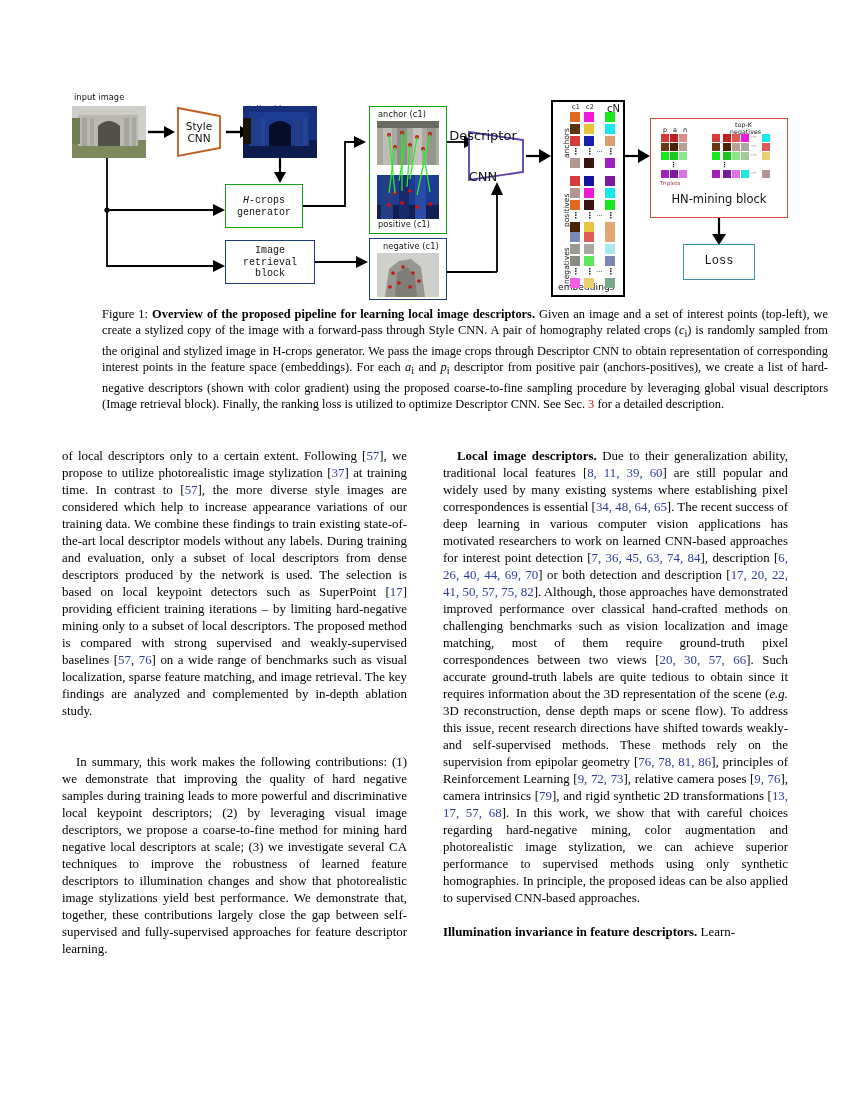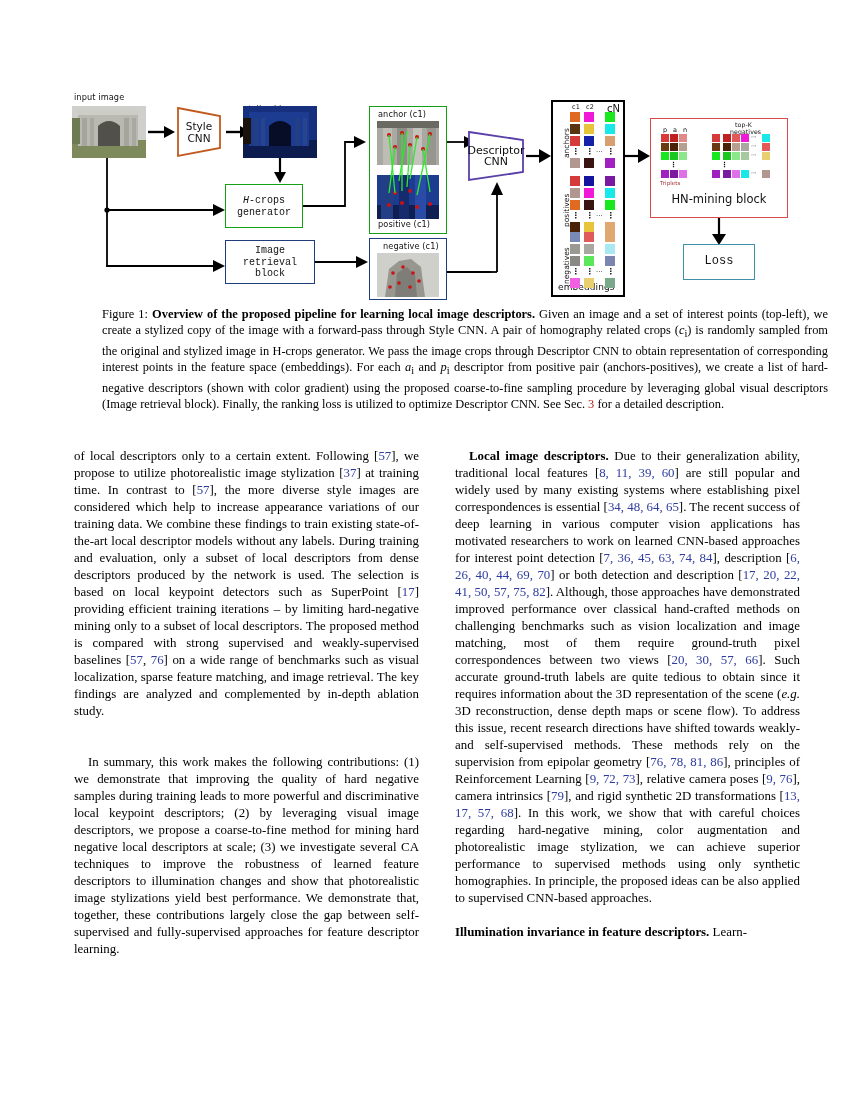--- a/index.html
+++ b/index.html
@@ -109,21 +109,20 @@
 
   
   .col {
     position: absolute;
     width: 345px;
     font-family: "Liberation Serif", serif;
     font-size: 12.9px;
     line-height: 17px;
     text-align: justify;
     color: #000;
-    margin-left: 12px;
   }
   .col-left { left: 62px; top: 448px; }
   .col-right { left: 443px; top: 448px; }
   .col p { margin: 0; text-indent: 14px; }
   .col p.noindent { text-indent: 0; }
   .gap { height: 17px; }
   h2.section {
     font-family: "Liberation Serif", serif;
     font-size: 15.2px;
     font-weight: bold;
@@ -311,21 +310,21 @@
       <line x1="0" y1="10" x2="18" y2="10" stroke="#000" stroke-width="1.8"></line>
       <polygon points="17,4 29,10 17,16" fill="#000"></polygon>
     </svg>
     <svg style="position:absolute; left:385px; top:170px; width:60px; height:60px;">
       <path d="M0 10 L44 10 L44 10" stroke="#000" stroke-width="1.8" fill="none"></path>
     </svg>
 
     <svg class="trapz" style="left:403px; top:38px; width:62px; height:52px;">
       <polygon points="4,2 58,10 58,42 4,50" fill="#fff" stroke="#5b3fa8" stroke-width="1.8"></polygon>
     </svg>
-    <div style="position:absolute; left:403px; top:38px; width:62px; height:52px; display:flex; align-items:center; justify-content:center; flex-direction:column; font-family:'DejaVu Sans',sans-serif; font-size:11px; line-height:11px; color:#111;">
+    <div style="position:absolute; left:390px; top:38px; width:62px; height:52px; display:flex; align-items:center; justify-content:space-between; flex-direction:column; font-family:'DejaVu Sans',sans-serif; font-size:13px; line-height:11px; color:#111;">
       <span>Descriptor</span>
       <span>CNN</span>
     </div>
 
     <svg style="position:absolute; left:425px; top:88px; width:20px; height:94px;">
       <line x1="10" y1="92" x2="10" y2="14" stroke="#000" stroke-width="1.8"></line>
       <polygon points="4,15 16,15 10,2" fill="#000"></polygon>
     </svg>
     <svg style="position:absolute; left:405px; top:178px; width:32px; height:8px;">
       <line x1="0" y1="2" x2="30" y2="2" stroke="#000" stroke-width="1.8"></line>

